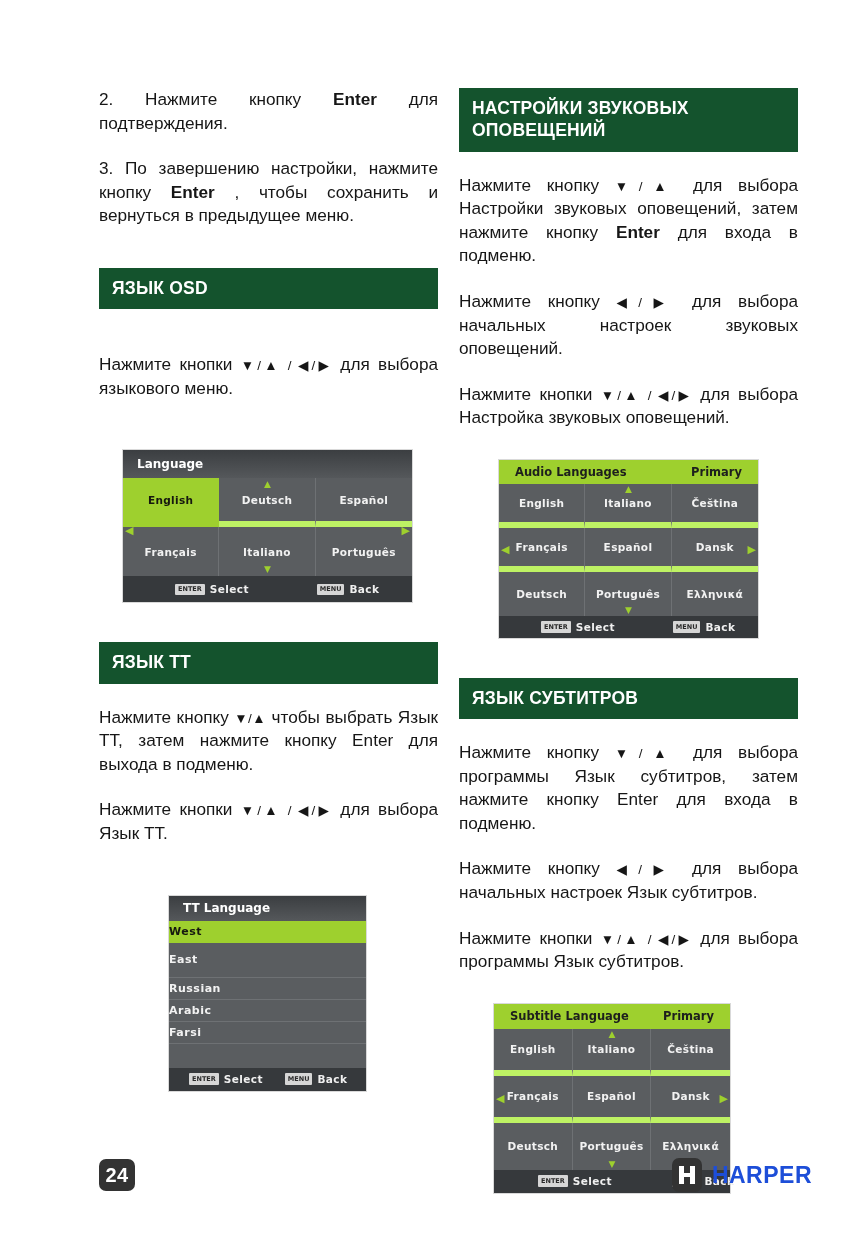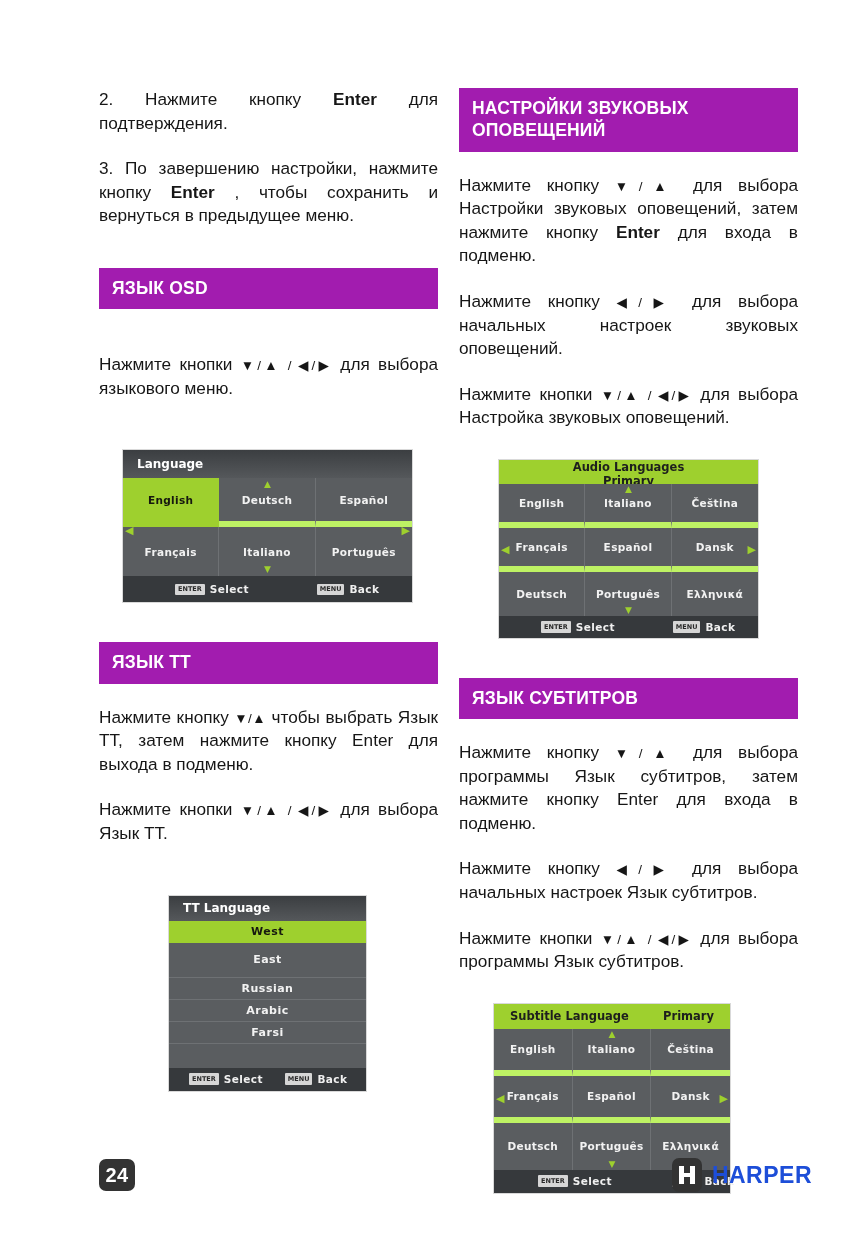--- a/index.html
+++ b/index.html
@@ -25,21 +25,21 @@
   .col {
     position: absolute;
     top: 88px;
     width: 339px;
   }
   .col-left  { left: 99px; }
   .col-right { left: 459px; }
 
   
   .section-bar {
-    background: #a21caf;
+    background: #14532d;
     color: #ffffff;
     font-weight: bold;
     font-size: 17.5px;
     letter-spacing: 0.2px;
     line-height: 1.28;
     padding: 9px 13px 10px 13px;
     box-sizing: border-box;
     width: 339px;
   }
 
@@ -117,21 +117,20 @@
     border-bottom-color: #9ed02e;
   }
   .osd-cell.col-last { border-right: none; }
   .osd-cell.row-last { border-bottom: none; }
 
   
   .osd-list { background: #5a5d60; }
   .osd-row {
     display: flex;
     align-items: center;
-    justify-content: center;
     border-bottom: 1px solid #6e7174;
     font-size: 11px;
     font-weight: bold;
     letter-spacing: 0.5px;
     color: #f2f2f2;
     box-sizing: border-box;
   }
   .osd-row.sel {
     background: #9ed02e;
     color: #16180f;
@@ -364,21 +363,21 @@
 
     <p class="para"><span>Нажмите кнопку </span><span class="arrow">◀/▶</span><span> для выбора начальных настроек звуковых оповещений.</span></p>
 
     <div class="gap-m"></div>
 
     <p class="para"><span>Нажмите кнопки </span><span class="arrow">▼/▲ / ◀/▶</span><span> для выбора Настройка звуковых оповещений.</span></p>
 
     <div class="gap-l"></div>
 
     <div class="osd" style="width:259px; margin-left:40px;">
-      <div class="osd-title green" style="height:24px;flex-direction:column;">
+      <div class="osd-title green" style="height:24px;">
         <span>Audio Languages</span>
         <span>Primary</span>
       </div>
       <div class="osd-grid" style="grid-template-columns:repeat(3,1fr); grid-auto-rows:44px;">
         <div class="osd-cell">
             <span>English</span>
           </div>
         <div class="osd-cell">
             <span>Italiano</span>
           </div>

